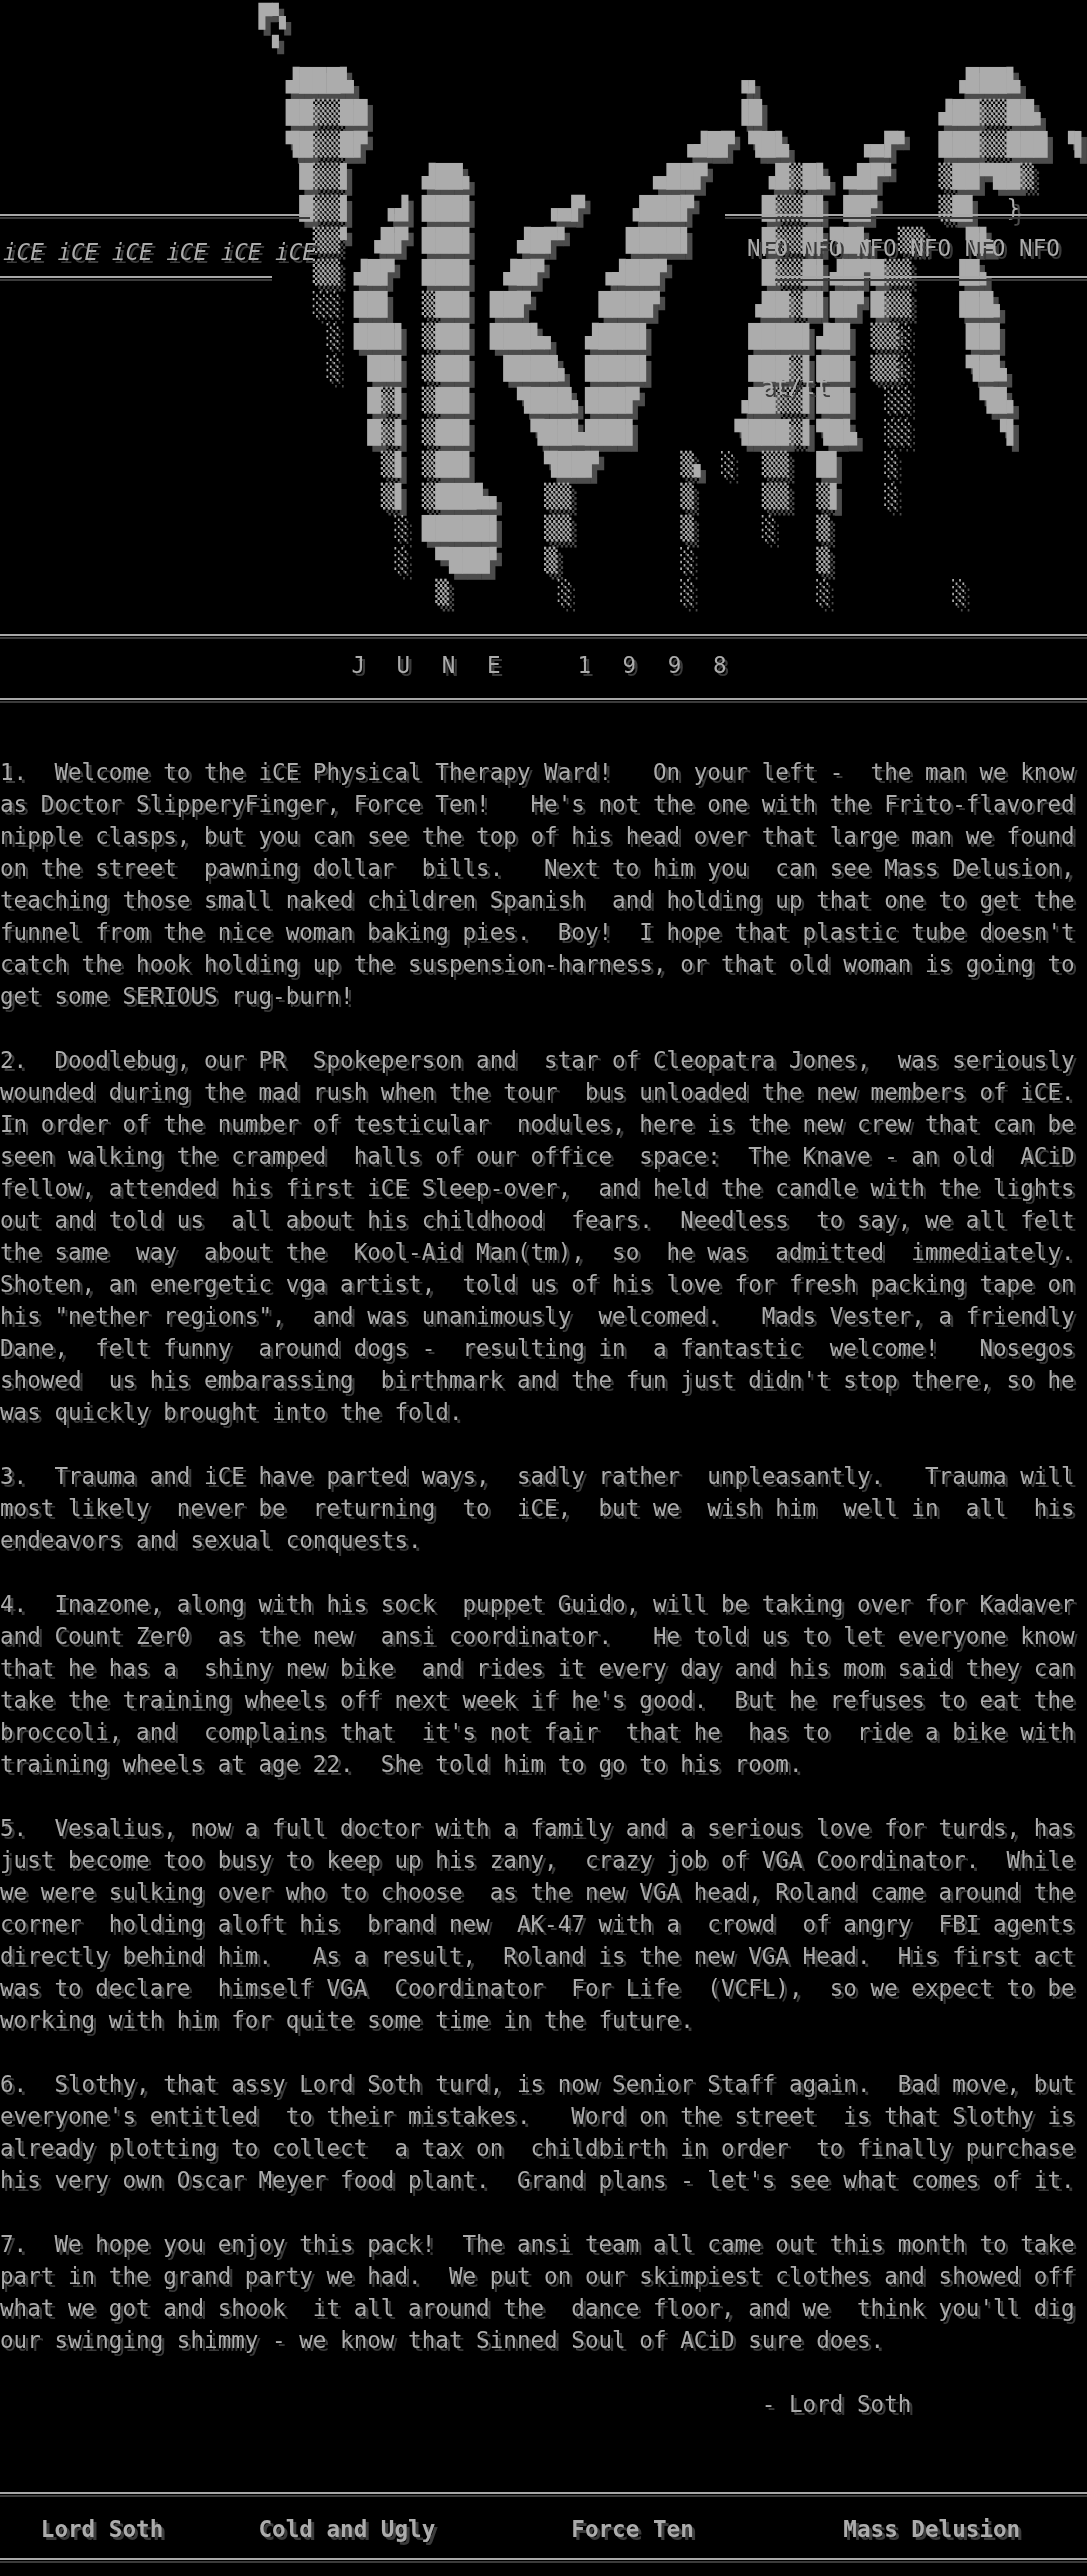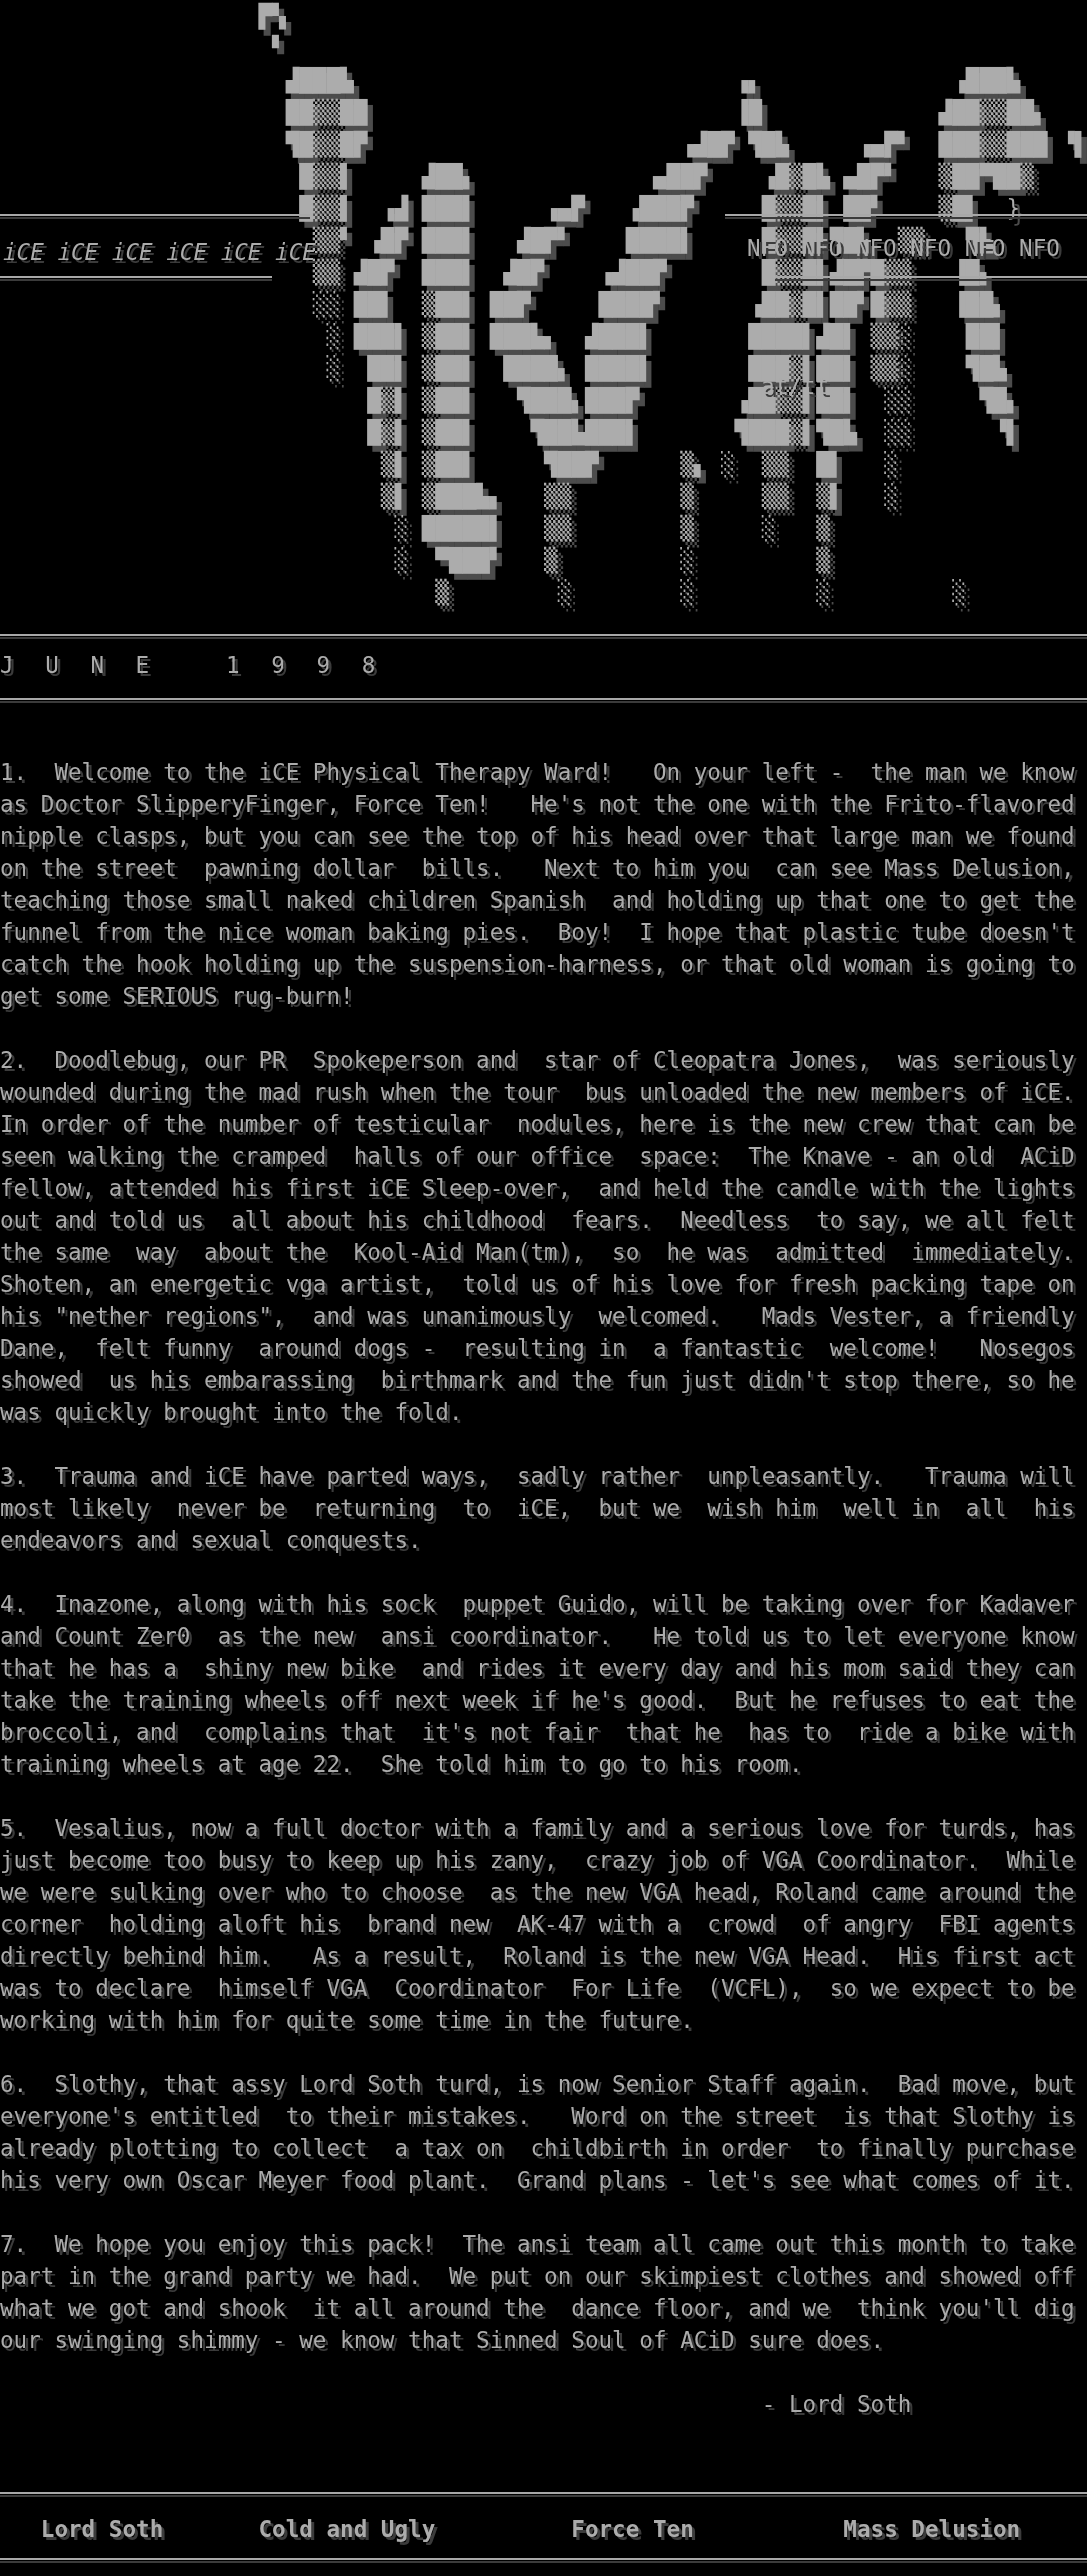--- a/index.html
+++ b/index.html
@@ -35,21 +35,21 @@
   #rule-mid-right  {top:276px;left:775px;width:312px;}
   #rule-title-top  {top:634px;left:0;width:1087px;}
   #rule-title-bottom{top:698px;left:0;width:1087px;}
   #rule-footer-top {top:2492px;left:0;width:1087px;}
   #rule-footer-bottom{top:2558px;left:0;width:1087px;}
   #banner-left{top:236px;left:3px;font-style:italic;}
   #banner-right{top:232px;left:747px;}
   #artist-credit{top:370px;left:761px;}
   #month-title{
     top:649px;left:0;width:1087px;
-    text-align:left;
+    text-align:center;
     letter-spacing:9px;
   }
   #body-text{top:756px;left:0;}
   #footer-names{top:2513px;left:0;font-weight:bold;}
 </style>
 </head>
 <body>
 
 <pre id="header-art" class="mono">                   ▛▚
                     ▘

